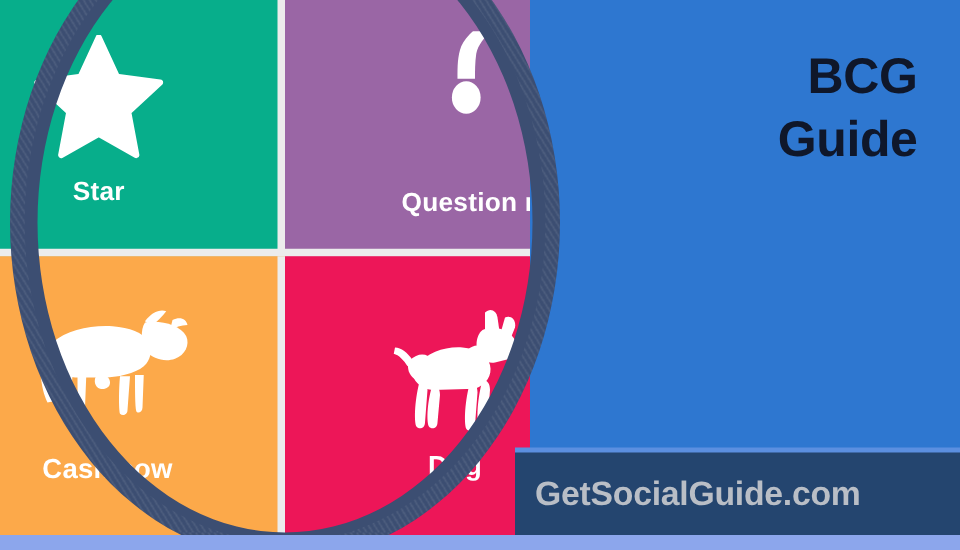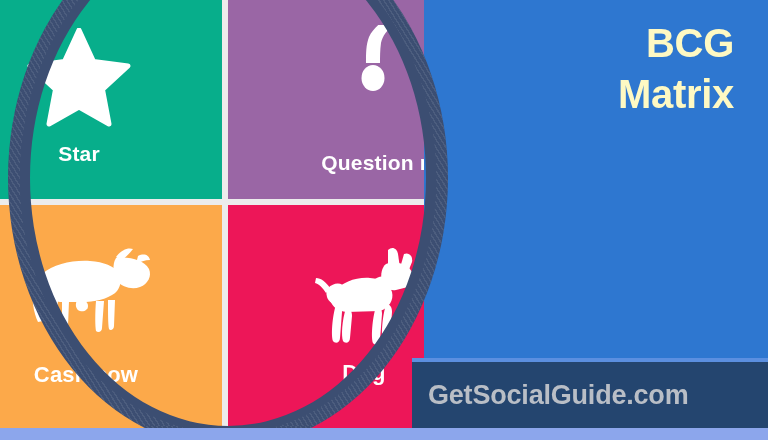--- a/index.html
+++ b/index.html
@@ -130,24 +130,24 @@
 
   .quad-question .quad-label { margin-top: 26px; }
   .quad-cashcow .quad-label  { font-size: 22px; margin-top: 26px; }
   .quad-dog .quad-label      { font-size: 22px; margin-top: 10px; }
   .quad-star .quad-label     { font-size: 21px; margin-top: 14px; }
 
   
   .title {
     position: absolute;
     right: 34px;
-    top: 18px;
+    top: 36px;
     width: 310px;
     text-align: right;
-    color: #fef9c3;
+    color: #0f172a;
     font-weight: bold;
     font-size: 40px;
     line-height: 1.28;
     letter-spacing: -0.3px;
   }
   .title .tline { display: block; }
 
   
   .wm-bar {
     position: absolute;
@@ -284,21 +284,21 @@
 
   </div>
 
   <div class="arc-wrap">
     <div class="arc-ring"></div>
     <div class="arc-hatch"></div>
   </div>
 
   <div class="title">
     <span class="tline">BCG</span>
-    <span class="tline">Matrix</span>
+    <span class="tline">Guide</span>
   </div>
 
   <div class="wm-bar-top"></div>
   <div class="wm-bar">
     <span class="wm-text">GetSocialGuide.com</span>
   </div>
 
   <div class="bottom-strip"></div>
 
 </div>

